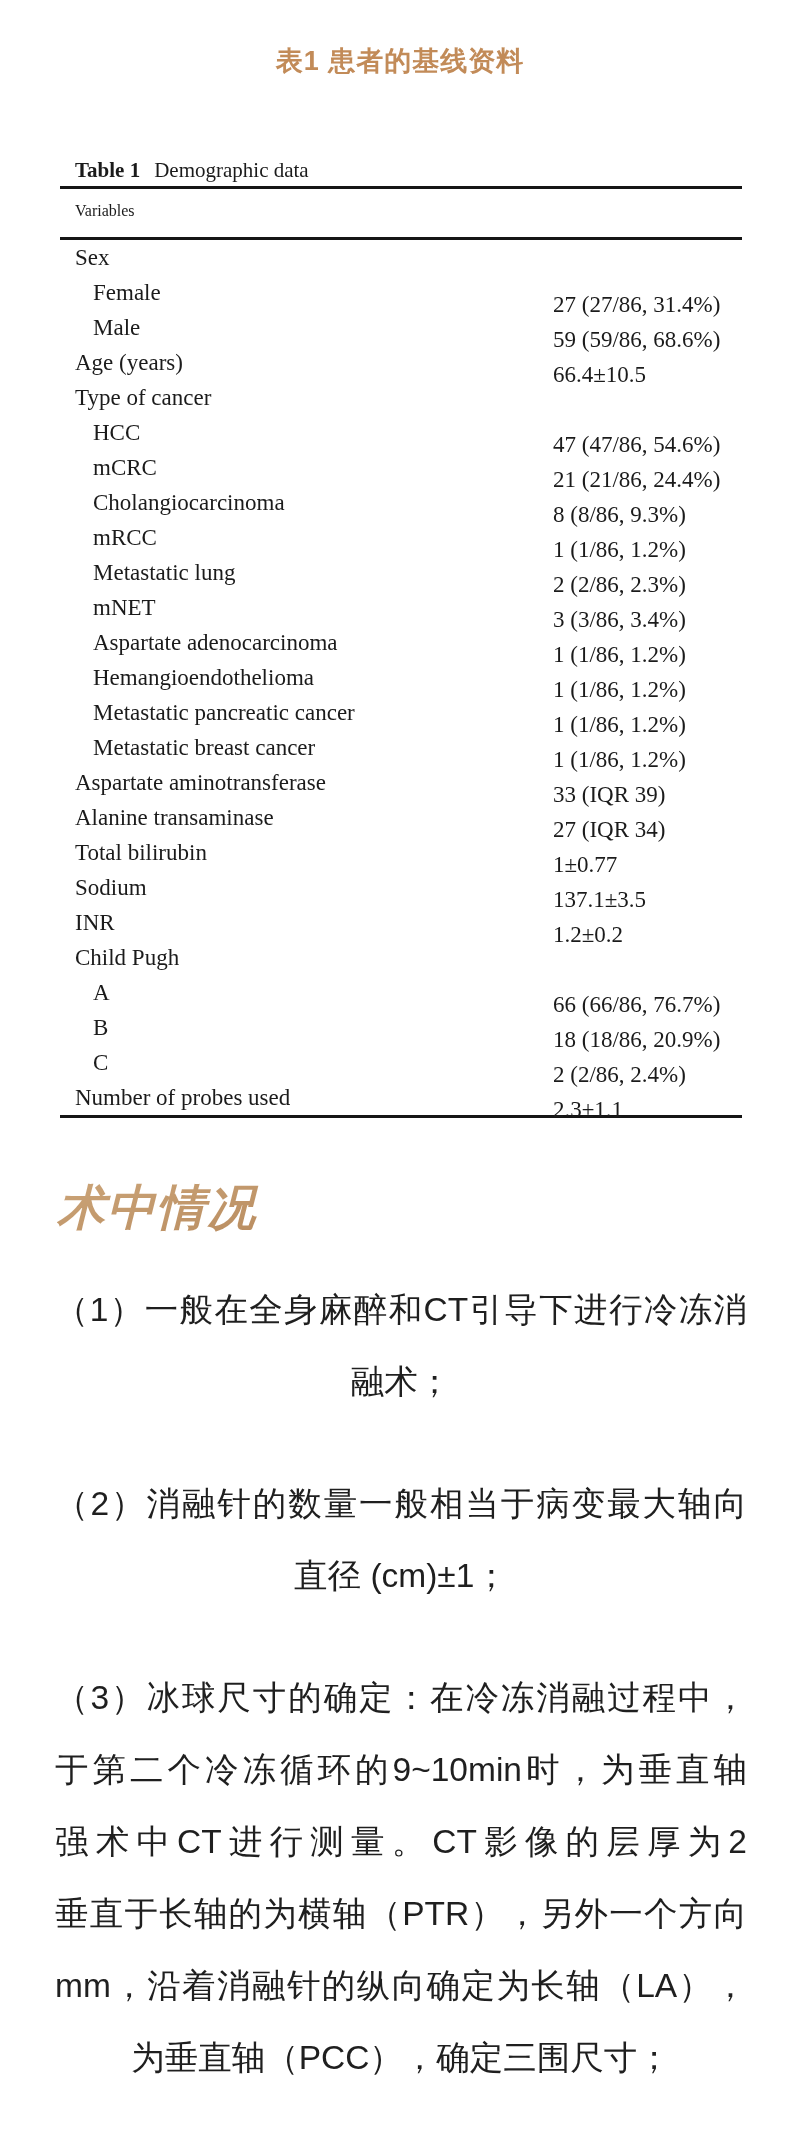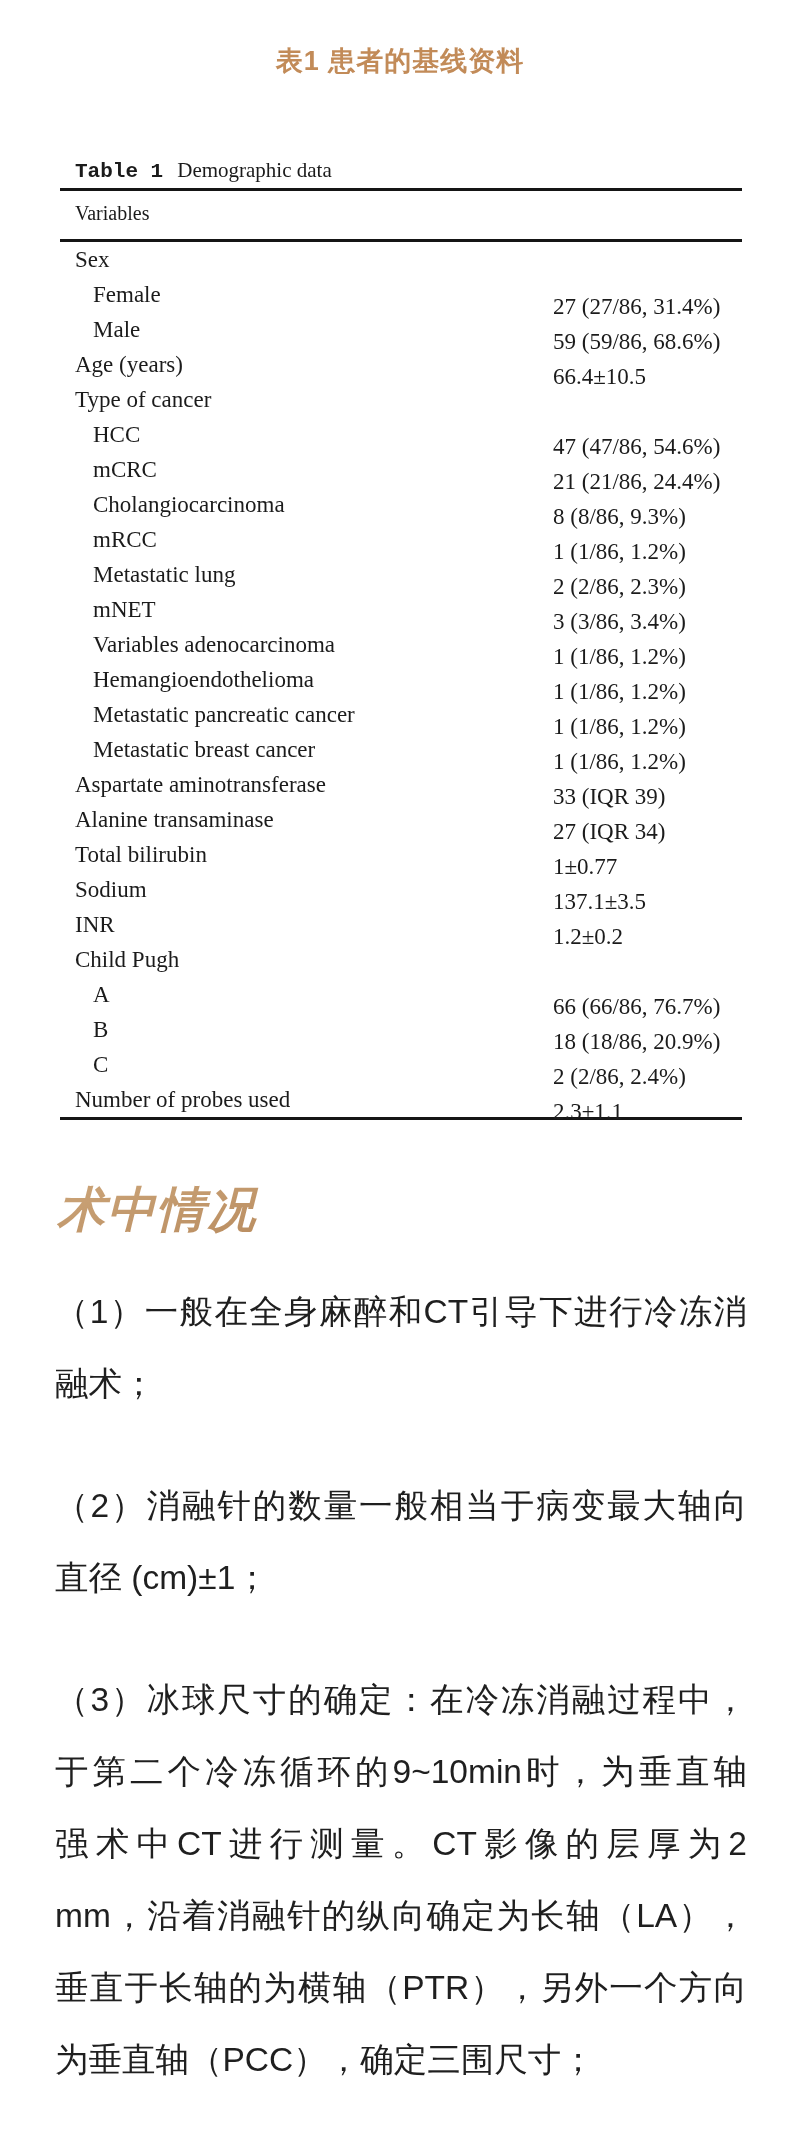--- a/index.html
+++ b/index.html
@@ -37,34 +37,34 @@
     color: #1b1b1b;
   }
   .table-caption {
     padding-left: 15px;
     font-size: 21px;
     line-height: 26px;
     font-family: "Liberation Serif", serif;
     white-space: nowrap;
   }
   .table-caption .cap-label {
-    font-family: Liberation Mono, monospace;
+    font-family: Liberation Serif, serif;
     font-weight: bold;
     margin-right: 14px;
     text-align: right;
   }
   .rule {
     height: 3px;
     background: #151515;
     margin-top: 3px;
   }
   .vars-row {
     padding: 11px 0 15px 15px;
     font-family: "Liberation Serif", serif;
-    font-size: 20px;
+    font-size: 16px;
     line-height: 22px;
   }
   .t-row {
     position: relative;
     height: 35px;
     line-height: 35px;
     font-family: "Liberation Serif", serif;
     font-size: 23px;
     white-space: nowrap;
   }
@@ -97,21 +97,21 @@
     width: 692px;
     color: #1f1f1f;
   }
   .para { margin: 0 0 50px 0; }
   .para:first-child { margin-top: 40px; }
   .para:last-child { margin-bottom: 0; }
   .pline {
     font-family: "Liberation Sans", sans-serif;
     font-size: 33.5px;
     line-height: 72px;
-    text-align: left;
+    text-align: center;
   }
   .pline.stretch {
     text-align: justify;
     text-align-last: justify;
   }
 </style>
 </head>
 <body>
 
 <div id="page">
@@ -134,21 +134,21 @@
         <div class="t-row indent"><span class="lbl">Female</span><span class="val">27 (27/86, 31.4%)</span></div>
         <div class="t-row indent"><span class="lbl">Male</span><span class="val">59 (59/86, 68.6%)</span></div>
         <div class="t-row"><span class="lbl">Age (years)</span><span class="val">66.4±10.5</span></div>
         <div class="t-row"><span class="lbl">Type of cancer</span></div>
         <div class="t-row indent"><span class="lbl">HCC</span><span class="val">47 (47/86, 54.6%)</span></div>
         <div class="t-row indent"><span class="lbl">mCRC</span><span class="val">21 (21/86, 24.4%)</span></div>
         <div class="t-row indent"><span class="lbl">Cholangiocarcinoma</span><span class="val">8 (8/86, 9.3%)</span></div>
         <div class="t-row indent"><span class="lbl">mRCC</span><span class="val">1 (1/86, 1.2%)</span></div>
         <div class="t-row indent"><span class="lbl">Metastatic lung</span><span class="val">2 (2/86, 2.3%)</span></div>
         <div class="t-row indent"><span class="lbl">mNET</span><span class="val">3 (3/86, 3.4%)</span></div>
-        <div class="t-row indent"><span class="lbl">Variables adenocarcinoma</span><span class="val">1 (1/86, 1.2%)</span></div>
+        <div class="t-row indent"><span class="lbl">Aspartate adenocarcinoma</span><span class="val">1 (1/86, 1.2%)</span></div>
         <div class="t-row indent"><span class="lbl">Hemangioendothelioma</span><span class="val">1 (1/86, 1.2%)</span></div>
         <div class="t-row indent"><span class="lbl">Metastatic pancreatic cancer</span><span class="val">1 (1/86, 1.2%)</span></div>
         <div class="t-row indent"><span class="lbl">Metastatic breast cancer</span><span class="val">1 (1/86, 1.2%)</span></div>
         <div class="t-row"><span class="lbl">Aspartate aminotransferase</span><span class="val">33 (IQR 39)</span></div>
         <div class="t-row"><span class="lbl">Alanine transaminase</span><span class="val">27 (IQR 34)</span></div>
         <div class="t-row"><span class="lbl">Total bilirubin</span><span class="val">1±0.77</span></div>
         <div class="t-row"><span class="lbl">Sodium</span><span class="val">137.1±3.5</span></div>
         <div class="t-row"><span class="lbl">INR</span><span class="val">1.2±0.2</span></div>
         <div class="t-row"><span class="lbl">Child Pugh</span></div>
         <div class="t-row indent"><span class="lbl">A</span><span class="val">66 (66/86, 76.7%)</span></div>
@@ -168,19 +168,19 @@
         <div class="pline">融术；</div>
       </div>
       <div class="para">
         <div class="pline stretch">（2）消融针的数量一般相当于病变最大轴向</div>
         <div class="pline">直径 (cm)±1；</div>
       </div>
       <div class="para">
         <div class="pline stretch">（3）冰球尺寸的确定：在冷冻消融过程中，</div>
         <div class="pline stretch">于第二个冷冻循环的9~10min时，为垂直轴</div>
         <div class="pline stretch">强术中CT进行测量。CT影像的层厚为2</div>
+        <div class="pline stretch">垂直于长轴的为横轴（PTR），另外一个方向</div>
         <div class="pline stretch">mm，沿着消融针的纵向确定为长轴（LA），</div>
-        <div class="pline stretch">垂直于长轴的为横轴（PTR），另外一个方向</div>
         <div class="pline">为垂直轴（PCC），确定三围尺寸；</div>
       </div>
     </div>
 
 </div>
 
 </body></html>

